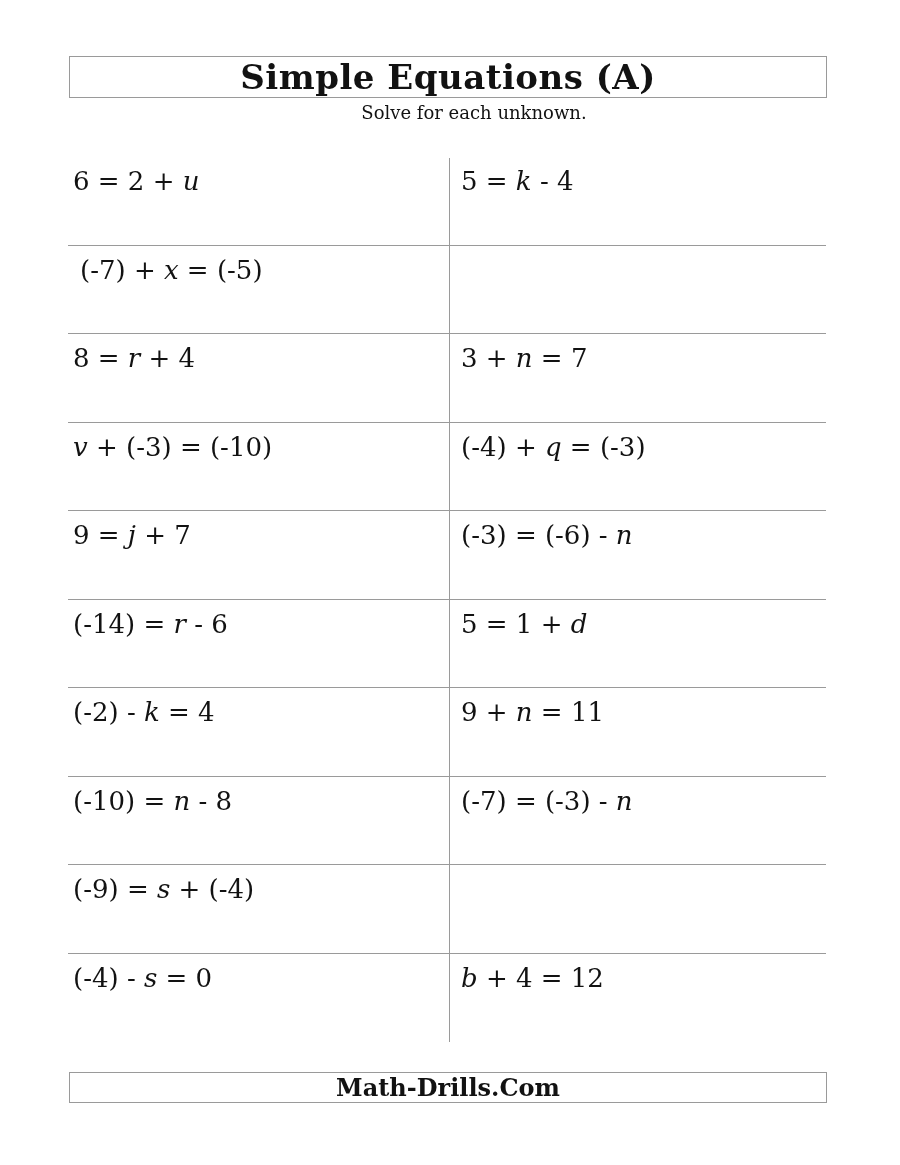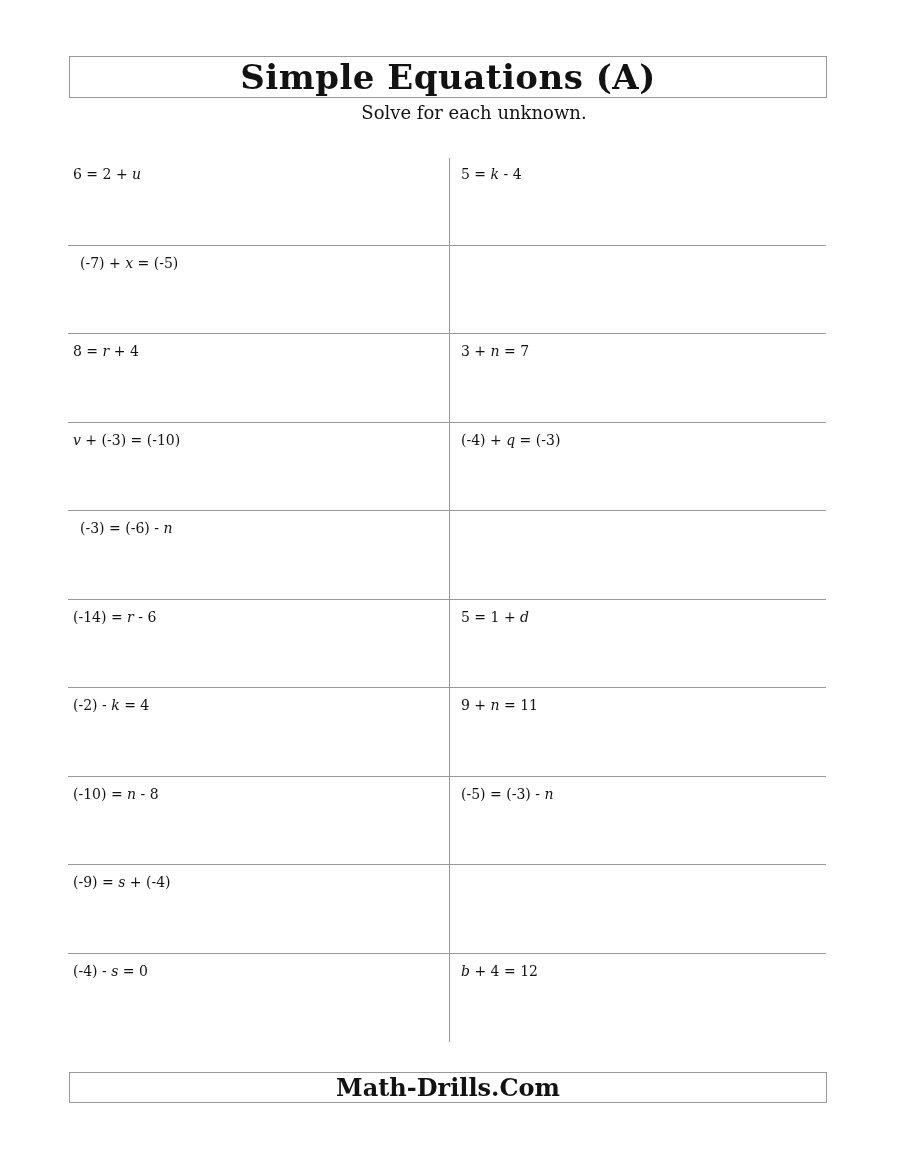--- a/index.html
+++ b/index.html
@@ -65,21 +65,21 @@
   .row {
     display: flex;
     height: 88.5px;
     box-sizing: border-box;
     border-bottom: 1px solid var(--line);
   }
   .row:last-child { border-bottom: none; }
   .cell {
     box-sizing: border-box;
     padding-top: 8px;
-    font-size: 14px;
+    font-size: 26px;
     line-height: 1.3;
   }
   .cell.left  { width: 381px; padding-left: 5px; }
   .cell.right { flex: 1; padding-left: 12px; }
   .cell i { font-style: italic; }
   .footer-box {
     position: absolute;
     left: 69px;
     top: 1072px;
     width: 756px;
@@ -116,33 +116,34 @@
       </div>
       <div class="row">
         <div class="cell left"><span><span>8 = </span><i>r</i><span> + 4</span></span></div>
         <div class="cell right"><span><span>3 + </span><i>n</i><span> = 7</span></span></div>
       </div>
       <div class="row">
         <div class="cell left"><span><i>v</i><span> + (-3) = (-10)</span></span></div>
         <div class="cell right"><span><span>(-4) + </span><i>q</i><span> = (-3)</span></span></div>
       </div>
       <div class="row">
+        <div class="cell left"><span><span>9 = </span><i>j</i><span> + 7</span></span></div>
         <div class="cell right"><span><span>(-3) = (-6) - </span><i>n</i></span></div>
       </div>
       <div class="row">
         <div class="cell left"><span><span>(-14) = </span><i>r</i><span> - 6</span></span></div>
         <div class="cell right"><span><span>5 = 1 + </span><i>d</i></span></div>
       </div>
       <div class="row">
         <div class="cell left"><span><span>(-2) - </span><i>k</i><span> = 4</span></span></div>
         <div class="cell right"><span><span>9 + </span><i>n</i><span> = 11</span></span></div>
       </div>
       <div class="row">
         <div class="cell left"><span><span>(-10) = </span><i>n</i><span> - 8</span></span></div>
-        <div class="cell right"><span><span>(-5) = (-3) - </span><i>n</i></span></div>
+        <div class="cell right"><span><span>(-7) = (-3) - </span><i>n</i></span></div>
       </div>
       <div class="row">
         <div class="cell left"><span><span>(-9) = </span><i>s</i><span> + (-4)</span></span></div>
       </div>
       <div class="row">
         <div class="cell left"><span><span>(-4) - </span><i>s</i><span> = 0</span></span></div>
         <div class="cell right"><span><i>b</i><span> + 4 = 12</span></span></div>
       </div>
     </div>
 

